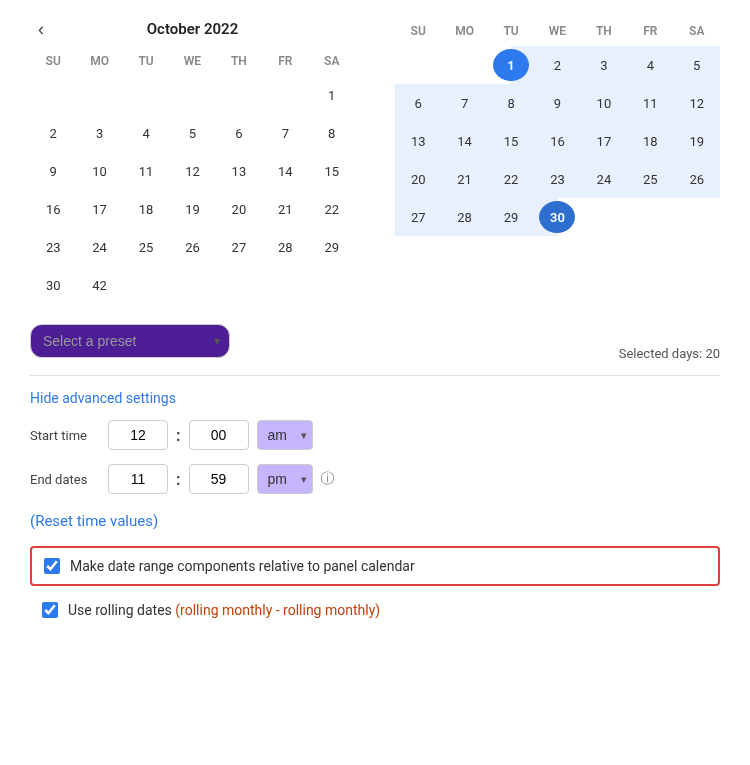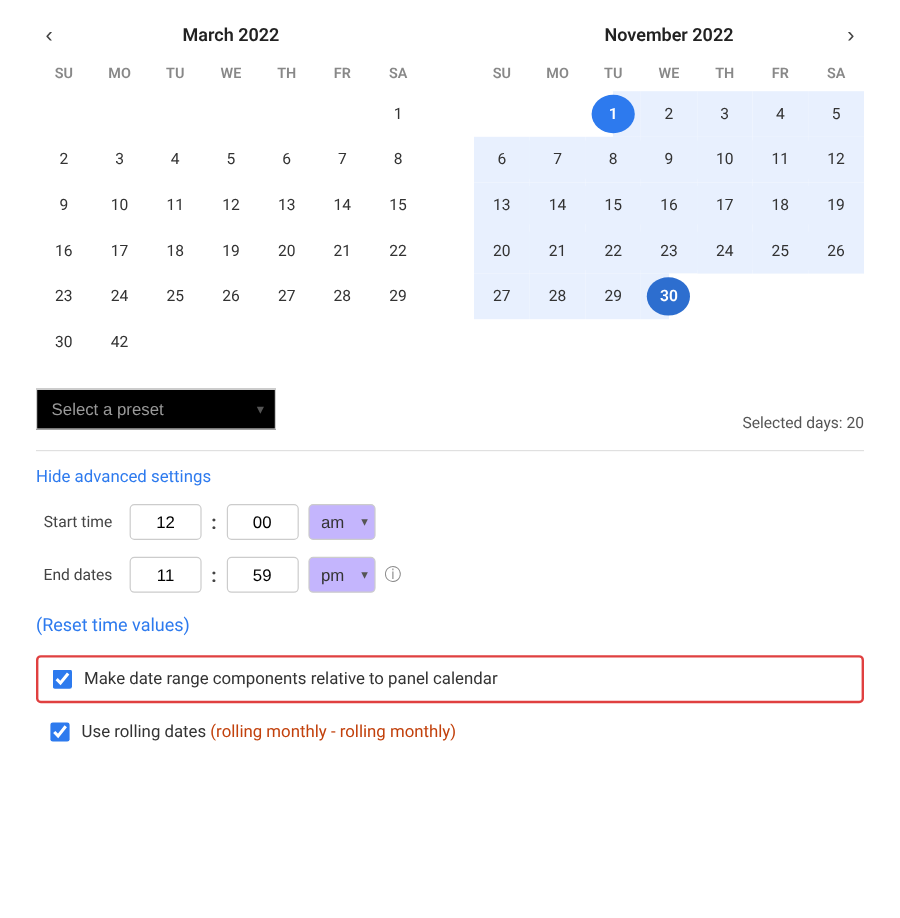--- a/index.html
+++ b/index.html
@@ -117,25 +117,25 @@
 
     .preset-select-wrapper {
       position: relative;
       width: 200px;
     }
 
     .preset-select {
       width: 100%;
       padding: 8px 12px;
       border: 1px solid #ccc;
-      border-radius: 0;
+      border-radius: 12px;
       font-size: 14px;
       color: #999;
       appearance: none;
-      background: #000000;
+      background: #4c1d95;
       cursor: pointer;
     }
 
     .preset-chevron {
       position: absolute;
       right: 10px;
       top: 50%;
       transform: translateY(-50%);
       pointer-events: none;
       color: #555;
@@ -165,21 +165,20 @@
       display: flex;
       align-items: center;
       gap: 8px;
       margin: 14px 0;
     }
 
     .time-label {
       font-size: 13px;
       color: #444;
       width: 70px;
-      text-align: center;
     }
 
     .time-input {
       width: 60px;
       padding: 6px 10px;
       border: 1px solid #ccc;
       border-radius: 4px;
       font-size: 14px;
       text-align: center;
     }
@@ -266,21 +265,21 @@
 
 
 
 
 <div class="calendars-row">
 
   <div class="calendar">
     <div class="calendar-header">
       <button class="nav-btn left">‹</button>
       <span class="calendar-title">
-        <span>March</span>&nbsp;<span>2022</span>
+        <span>October</span>&nbsp;<span>2022</span>
       </span>
     </div>
     <table class="calendar-grid">
       <thead>
         <tr id="oct-weekdays">
             <th>SU</th>
             <th>MO</th>
             <th>TU</th>
             <th>WE</th>
             <th>TH</th>
@@ -341,26 +340,20 @@
             <td></td>
             <td></td>
             <td></td>
             <td></td>
           </tr>
         </tbody>
     </table>
   </div>
 
   <div class="calendar">
-    <div class="calendar-header">
-      <span class="calendar-title">
-        <span>November</span>&nbsp;<span>2022</span>
-      </span>
-      <button class="nav-btn right">›</button>
-    </div>
     <table class="calendar-grid">
       <thead>
         <tr id="nov-weekdays">
             <th>SU</th>
             <th>MO</th>
             <th>TU</th>
             <th>WE</th>
             <th>TH</th>
             <th>FR</th>
             <th>SA</th>

